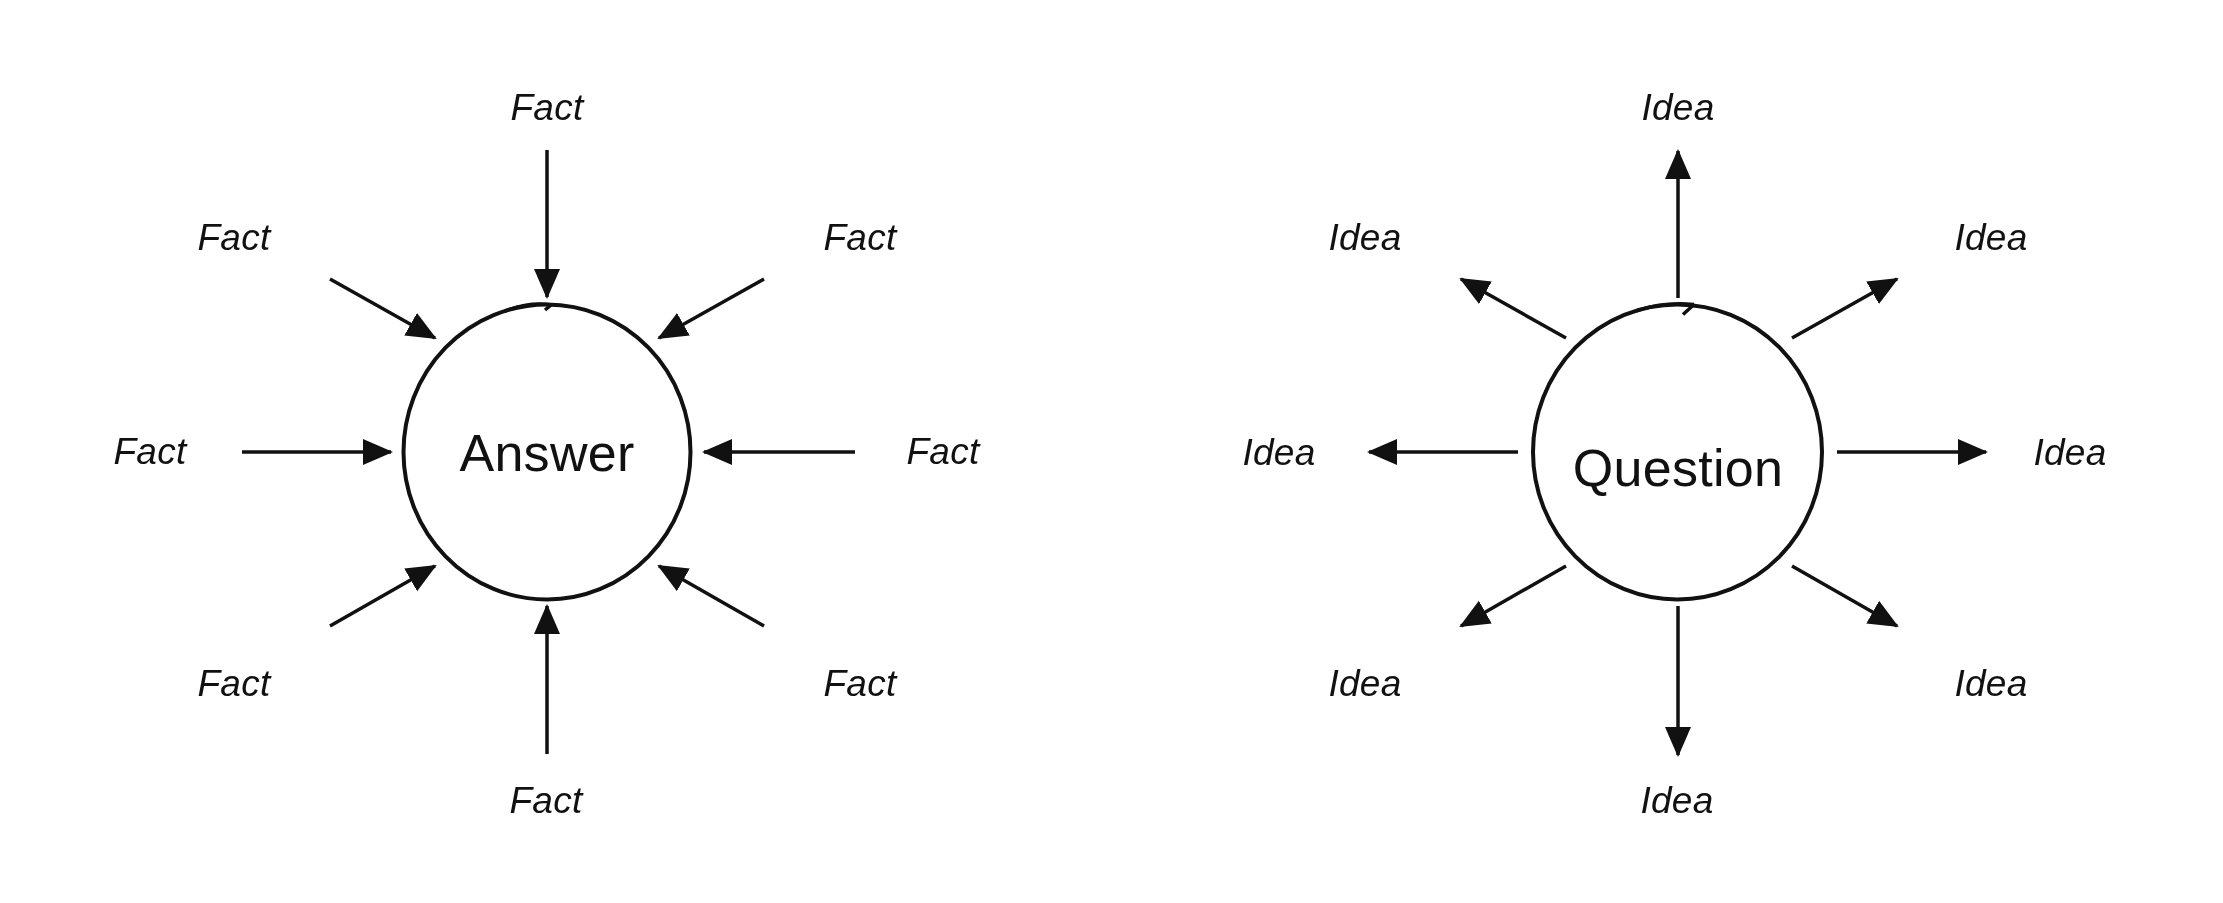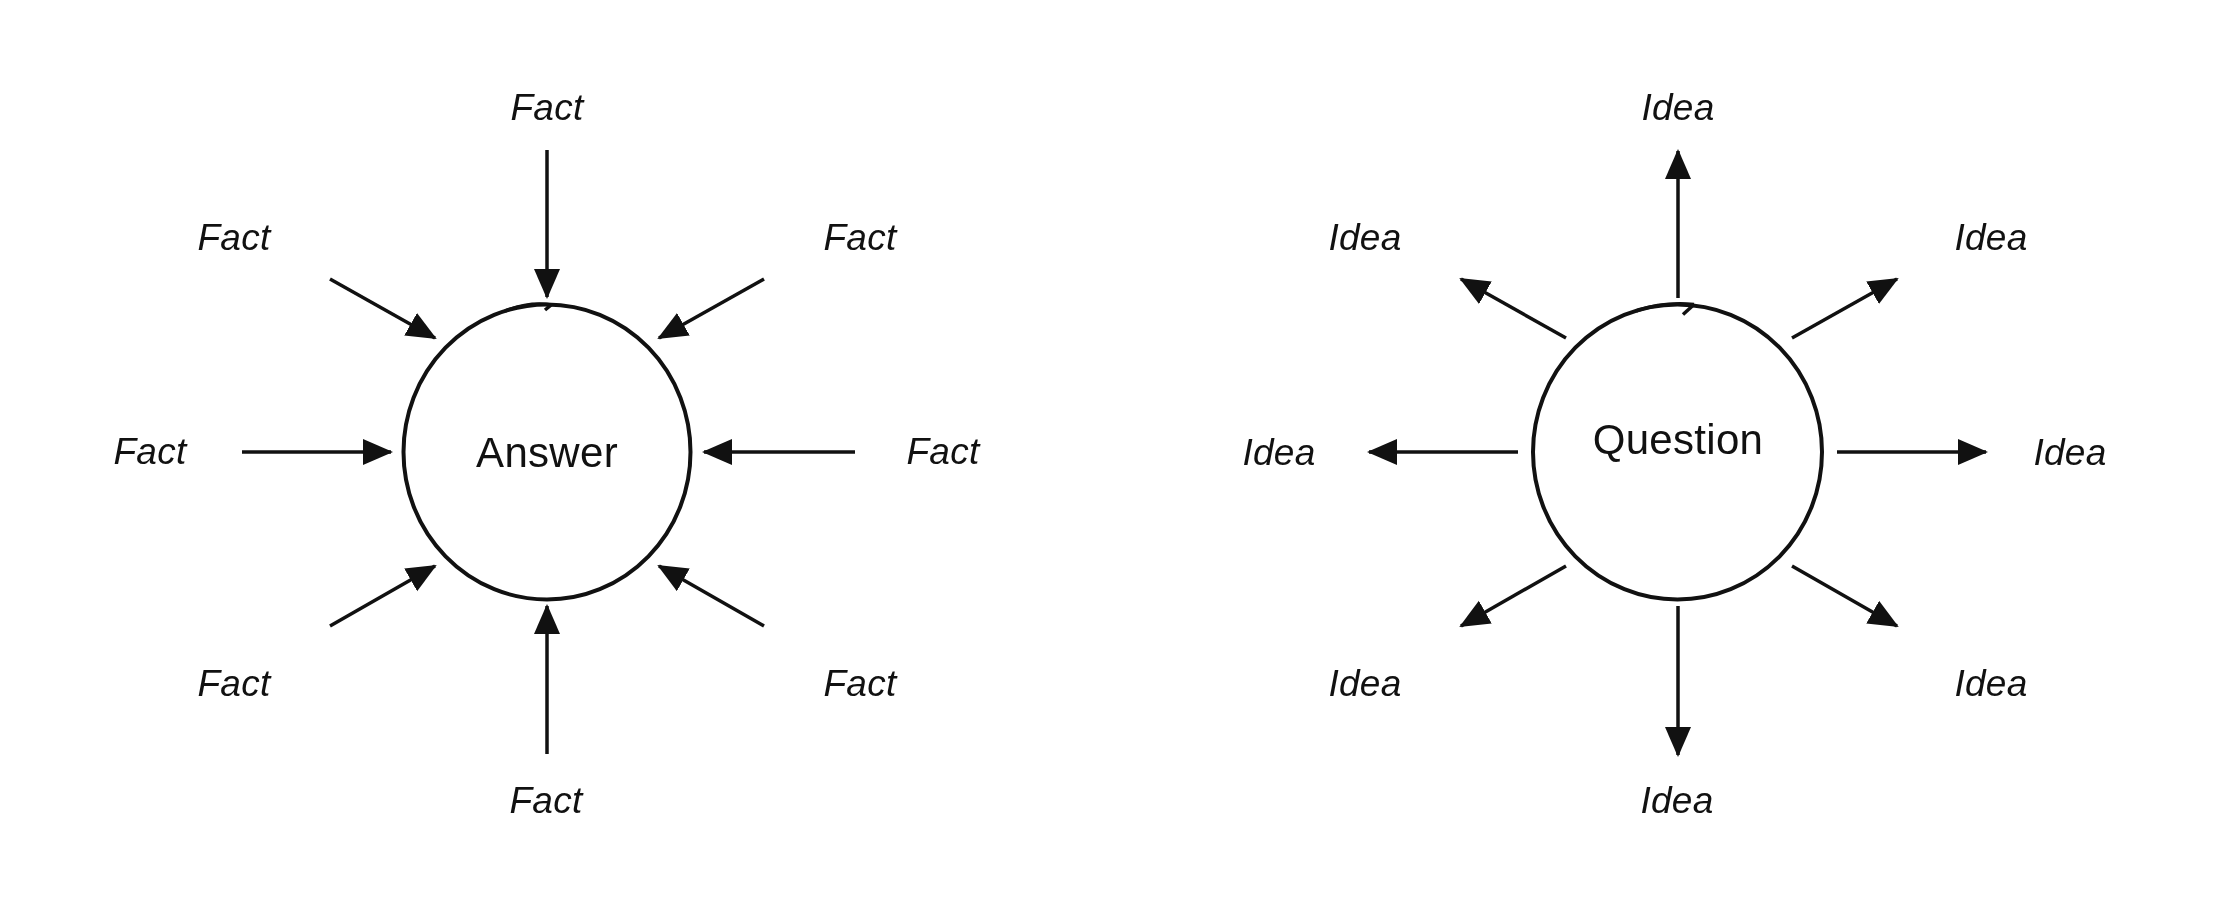--- a/index.html
+++ b/index.html
@@ -32,21 +32,21 @@
     font-size: 37px;
     line-height: 1;
     white-space: nowrap;
     letter-spacing: 0.3px;
     color: #111111;
     font-style: italic;
   }
   .hub-label {
     position: absolute;
     transform: translate(-50%, -50%);
-    font-size: 42px;
+    font-size: 52px;
     line-height: 1;
     white-space: nowrap;
     letter-spacing: 0.3px;
     color: #111111;
   }
 </style>
 </head>
 <body>
 
 <div class="stage">
@@ -94,21 +94,21 @@
 
   <div class="spoke-label" style="left:547px; top:107px;">Fact</div>
   <div class="spoke-label" style="left:234px; top:237px;">Fact</div>
   <div class="spoke-label" style="left:860px; top:237px;">Fact</div>
   <div class="spoke-label" style="left:150px; top:451px;">Fact</div>
   <div class="spoke-label" style="left:943px; top:451px;">Fact</div>
   <div class="spoke-label" style="left:234px; top:683px;">Fact</div>
   <div class="spoke-label" style="left:860px; top:683px;">Fact</div>
   <div class="spoke-label" style="left:546px; top:800px;">Fact</div>
 
-  <div class="hub-label" style="left:1678px; top:440px;">Question</div>
+  <div class="hub-label" style="left:1678px; top:468px;">Question</div>
 
   <div class="spoke-label" style="left:1678px; top:107px;">Idea</div>
   <div class="spoke-label" style="left:1365px; top:237px;">Idea</div>
   <div class="spoke-label" style="left:1991px; top:237px;">Idea</div>
   <div class="spoke-label" style="left:1279px; top:452px;">Idea</div>
   <div class="spoke-label" style="left:2070px; top:452px;">Idea</div>
   <div class="spoke-label" style="left:1365px; top:683px;">Idea</div>
   <div class="spoke-label" style="left:1991px; top:683px;">Idea</div>
   <div class="spoke-label" style="left:1677px; top:800px;">Idea</div>
 

